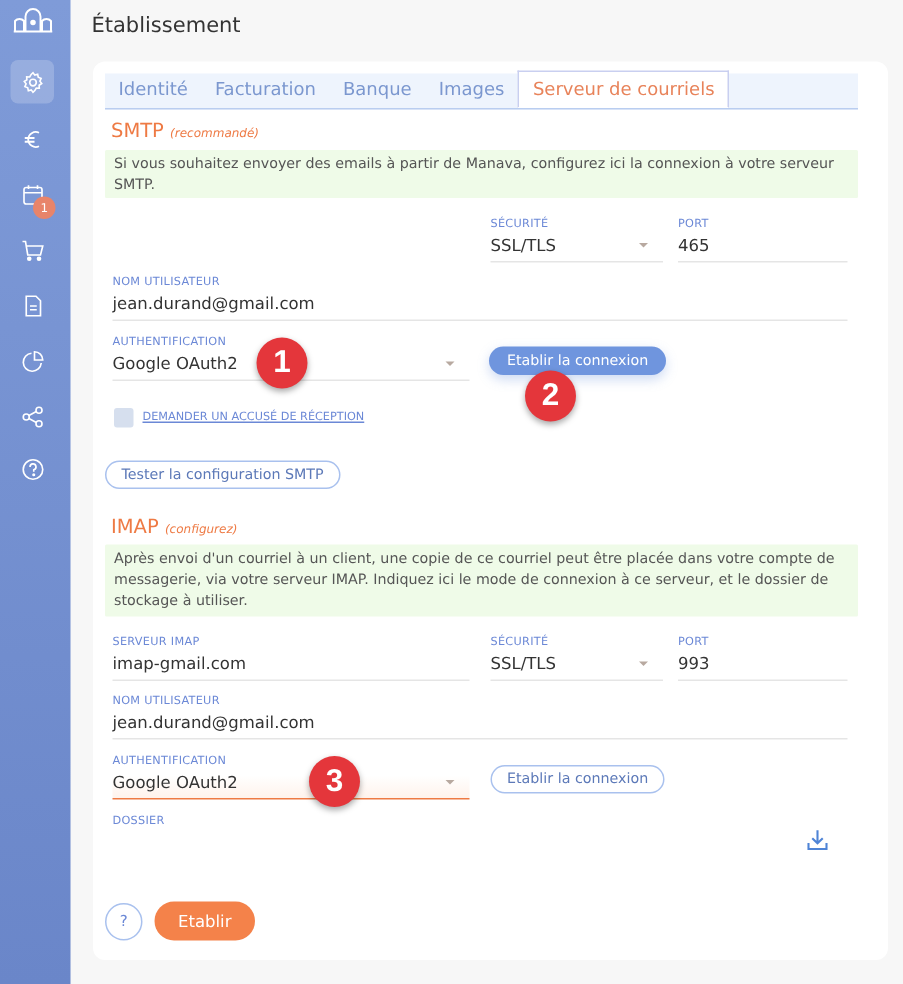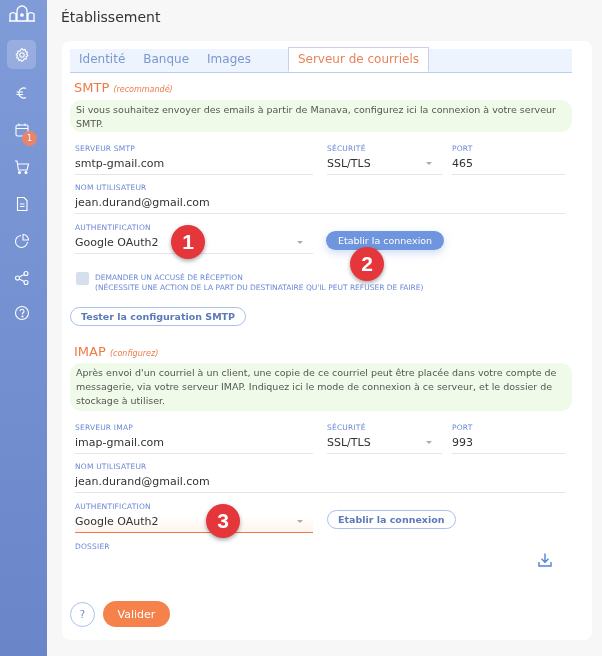--- a/index.html
+++ b/index.html
@@ -11,36 +11,36 @@
   .sb-item { position: absolute; left: 7px; width: 29px; height: 29px; border-radius: 5px; display: flex; align-items: center; justify-content: center; }
   .sb-item.active { background: rgba(255,255,255,0.2); }
   .sb-item svg { width: 16px; height: 16px; }
   .sb-badge { position: absolute; left: 22px; top: 131px; width: 15px; height: 15px; border-radius: 50%; background: #e8846a; color: #fff; font-size: 8px; display: flex; align-items: center; justify-content: center; }
 
   .page-title { position: absolute; left: 61px; top: 9px; font-size: 14px; color: #333; }
   .card { position: absolute; left: 62px; top: 41px; width: 530px; height: 599px; background: #fff; border-radius: 8px; }
 
   .tabs { position: absolute; left: 8px; top: 8px; width: 502px; height: 24px; background: #eef4fd; border-bottom: 1px solid #b9cdf0; display: flex; align-items: flex-end; }
   .tab { font-size: 12px; color: #7b97cf; padding: 4px 9px 0 9px; height: 24px; white-space: nowrap; }
-  .tab.active { background: #fff; color: #e8835a; border: 1px solid #c9cff0; border-bottom: 1px solid #fff; height: 25px; margin-left: 28px; }
+  .tab.active { background: #fff; color: #e8835a; border: 1px solid #c9cff0; border-bottom: 1px solid #fff; height: 25px; }
 
   .sec-title { position: absolute; font-size: 13px; color: #ee7a44; }
   .sec-title small { font-size: 8px; color: #ee7a44; font-style: italic; }
-  .info { position: absolute; left: 8px; width: 502px; background: #effbe8; border-radius: 11px; font-size: 9.5px; color: #555; line-height: 14px; padding: 3px 6px; }
+  .info { position: absolute; left: 8px; width: 502px; background: #effbe8; border-radius: 1px; font-size: 9.5px; color: #555; line-height: 14px; padding: 3px 6px; }
 
   .fld { position: absolute; }
   .lbl { font-size: 7.5px; color: #6b88d6; text-transform: uppercase; letter-spacing: 0.2px; margin-bottom: 2px; }
   .val { font-size: 11px; color: #333; height: 20px; line-height: 18px; border-bottom: 1px solid #e5e5e5; position: relative; }
   .caret { position: absolute; right: 10px; top: 7px; width: 0; height: 0; border-left: 3px solid transparent; border-right: 3px solid transparent; border-top: 3px solid #b8a9a0; }
   .val.focused { border-bottom: 1px solid #ee7a44; background: linear-gradient(0deg, #fff3ec, #fff 80%); }
 
   .btn-solid { position: absolute; background: #6f95de; color: #fff; font-size: 9.5px; border-radius: 10px; height: 19px; line-height: 19px; padding: 0 12px; box-shadow: 0 3px 8px rgba(111,149,222,0.35); }
-  .btn-outline { position: absolute; border: 1px solid #a9c1ee; color: #5c79b8; font-size: 9.5px; border-radius: 10px; height: 19px; line-height: 17px; padding: 0 10px; background: #fff; font-weight: bold; }
+  .btn-outline { position: absolute; border: 1px solid #a9c1ee; color: #5c79b8; font-size: 9.5px; border-radius: 10px; height: 19px; line-height: 17px; padding: 0 10px; background: #fff; }
   .chk { position: absolute; left: 14px; top: 231px; width: 13px; height: 13px; background: #d6dfee; border-radius: 2px; }
-  .chk-label { position: absolute; left: 33px; top: 232px; font-size: 7.5px; color: #6b88d6; line-height: 10px; text-transform: uppercase; }
+  .chk-label { position: absolute; left: 33px; top: 232px; font-size: 7.5px; color: #6b88d6; line-height: 10px; text-transform: uppercase; text-decoration: underline; }
 
   .marker { position: absolute; width: 34px; height: 34px; border-radius: 50%; background: #e4363b; color: #fff; font-weight: bold; font-size: 21px; display: flex; align-items: center; justify-content: center; box-shadow: 0 2px 4px rgba(0,0,0,0.35); font-family: "Liberation Sans", sans-serif; }
 
   .help-btn { position: absolute; left: 8px; top: 561px; width: 25px; height: 25px; border-radius: 50%; border: 1px solid #a9c1ee; color: #6b88d6; font-size: 10px; display: flex; align-items: center; justify-content: center; background: #fff; }
   .validate-btn { position: absolute; left: 41px; top: 560px; width: 67px; height: 26px; border-radius: 13px; background: #f4824a; color: #fff; font-size: 11px; display: flex; align-items: center; justify-content: center; }
   .download-icon { position: absolute; left: 475px; top: 511px; width: 16px; height: 16px; }
 </style>
 </head>
 <body>
 
@@ -99,35 +99,32 @@
         <circle cx="8.5" cy="11.5" r="0.5" fill="#fff"></circle>
       </svg>
   </div>
 </div>
 
 <div class="page-title">Établissement</div>
 
 <div class="card">
   <div class="tabs">
     <div class="tab">Identité</div>
+    <div class="tab">Facturation</div>
     <div class="tab">Banque</div>
     <div class="tab">Images</div>
     <div class="tab active">Serveur de courriels</div>
   </div>
 
   <div class="sec-title" style="left:12px;top:39px">
     <span>SMTP</span>
     <small>(recommandé)</small>
   </div>
   <div class="info" style="top:59px;height:32px">Si vous souhaitez envoyer des emails à partir de Manava, configurez ici la connexion à votre serveur SMTP.</div>
 
-  <div class="fld" style="left:13px;top:103px;width:238px">
-    <div class="lbl">Serveur SMTP</div>
-    <div class="val">smtp-gmail.com</div>
-  </div>
   <div class="fld" style="left:265px;top:103px;width:115px">
     <div class="lbl">Sécurité</div>
     <div class="val"><span>SSL/TLS</span><span class="caret"></span></div>
   </div>
   <div class="fld" style="left:390px;top:103px;width:113px">
     <div class="lbl">Port</div>
     <div class="val">465</div>
   </div>
   <div class="fld" style="left:13px;top:142px;width:490px">
     <div class="lbl">Nom utilisateur</div>
@@ -135,21 +132,20 @@
   </div>
   <div class="fld" style="left:13px;top:182px;width:238px">
     <div class="lbl">Authentification</div>
     <div class="val"><span>Google OAuth2</span><span class="caret"></span></div>
   </div>
   <div class="btn-solid" style="left:264px;top:190px">Etablir la connexion</div>
 
   <div class="chk"></div>
   <div class="chk-label">
     <div>Demander un accusé de réception</div>
-    <div>(Nécessite une action de la part du destinataire qu'il peut refuser de faire)</div>
   </div>
   <div class="btn-outline" style="left:8px;top:266px">Tester la configuration SMTP</div>
 
   <div class="sec-title" style="left:12px;top:303px">
     <span>IMAP</span>
     <small>(configurez)</small>
   </div>
   <div class="info" style="top:322px;height:48px">Après envoi d'un courriel à un client, une copie de ce courriel peut être placée dans votre compte de messagerie, via votre serveur IMAP. Indiquez ici le mode de connexion à ce serveur, et le dossier de stockage à utiliser.</div>
 
   <div class="fld" style="left:13px;top:382px;width:238px">
@@ -175,18 +171,18 @@
   <div class="btn-outline" style="left:265px;top:469px">Etablir la connexion</div>
 
   <div class="fld" style="left:13px;top:501px;width:450px">
     <div class="lbl">Dossier</div>
   </div>
   <svg class="download-icon" viewBox="0 0 16 16" fill="none" stroke="#4f84d6" stroke-width="1.4">
       <path d="M8 1.5 V10 M4.5 6.8 L8 10.2 11.5 6.8 M2 10 V14 H14 V10"></path>
     </svg>
 
   <div class="help-btn">?</div>
-  <div class="validate-btn">Valider</div>
+  <div class="validate-btn">Etablir</div>
 
   <div class="marker" style="left:109px;top:184px">1</div>
   <div class="marker" style="left:288px;top:206px">2</div>
   <div class="marker" style="left:144px;top:463px">3</div>
 </div>
 
 </body></html>

